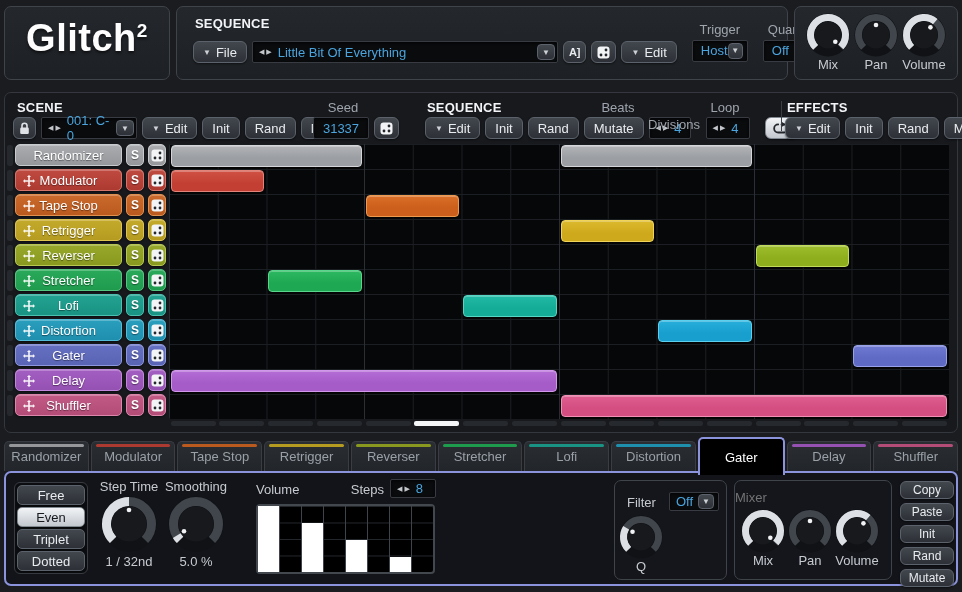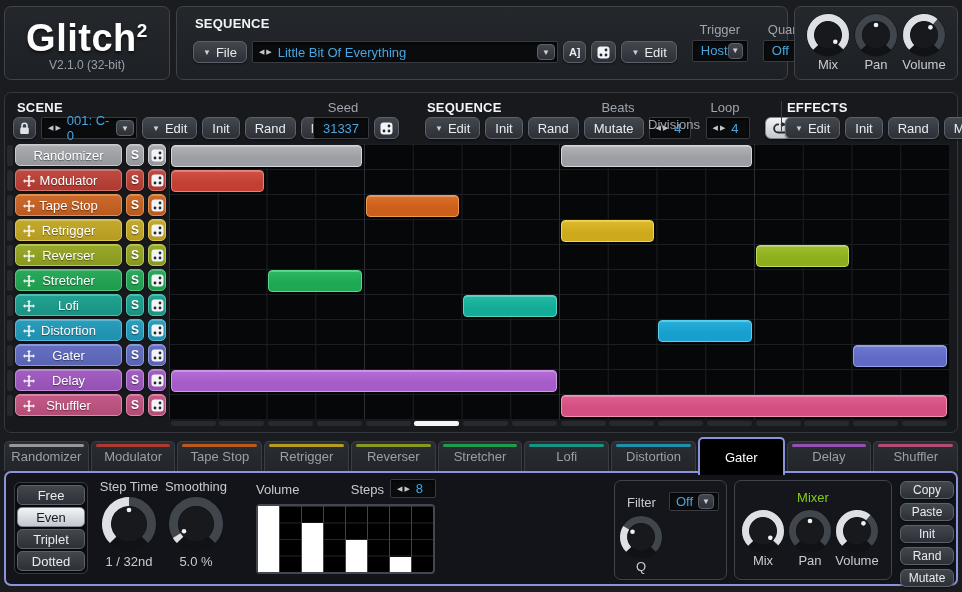--- a/index.html
+++ b/index.html
@@ -100,21 +100,20 @@
 
   svg { display:block; }
 </style>
 </head>
 <body>
 
 <div class="stage">
 
   <div class="panel logo-panel">
     <div class="logo"><span>Glitch</span><sup>2</sup></div>
-    <div class="version">V2.1.0 (32-bit)</div>
   </div>
 
   <div class="panel program-panel">
     <div class="section-label">SEQUENCE</div>
     <div class="prog-row">
       <button class="btn">
           <span class="dd">▼</span>
           <span>File</span>
         </button>
       <div class="inset prog-selector">
@@ -695,21 +694,21 @@
               <path d="M 9.63 34.37 A 17.5 17.5 0 0 1 7.16 12.73" fill="none" stroke="#dde0e5" stroke-width="7"></path>
               <circle cx="22" cy="22" r="13.5" fill="#17191d"></circle>
               <circle cx="13.52" cy="16.70" r="2.3" fill="#f0f2f4"></circle>
             </svg>
             <div class="knob-label">Q</div>
           </div>
         </div>
     </div>
 
     <div class="gbox" style="left:728px;top:7px;width:158px;height:100px">
-      <div class="abs mini-label" style="left:0;right:0;top:9px;text-align:center;color:#84cc16">Mixer</div>
+      <div class="abs mini-label" style="left:0;right:0;top:9px;text-align:left;color:#737373">Mixer</div>
       <div class="abs" id="mixer-knobs" style="left:6px;top:28px;display:flex;gap:3px">
           <div class="knob-block">
             <svg width="44" height="44" viewBox="0 0 44 44">
               <circle cx="22" cy="22" r="21.5" fill="#101215"></circle>
               <path d="M 9.63 34.37 A 17.5 17.5 0 1 1 34.37 34.37" fill="none" stroke="#41464d" stroke-width="7"></path>
               <path d="M 9.63 34.37 A 17.5 17.5 0 1 1 34.80 33.93" fill="none" stroke="#dde0e5" stroke-width="7"></path>
               <circle cx="22" cy="22" r="13.5" fill="#17191d"></circle>
               <circle cx="29.31" cy="28.82" r="2.3" fill="#f0f2f4"></circle>
             </svg>
             <div class="knob-label">Mix</div>

